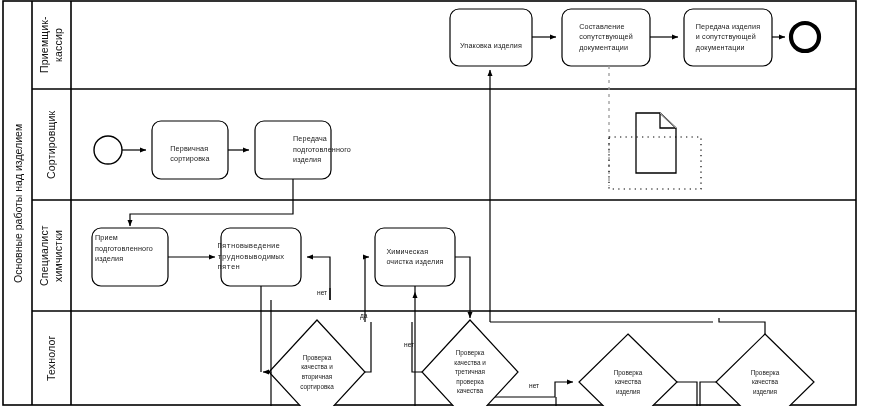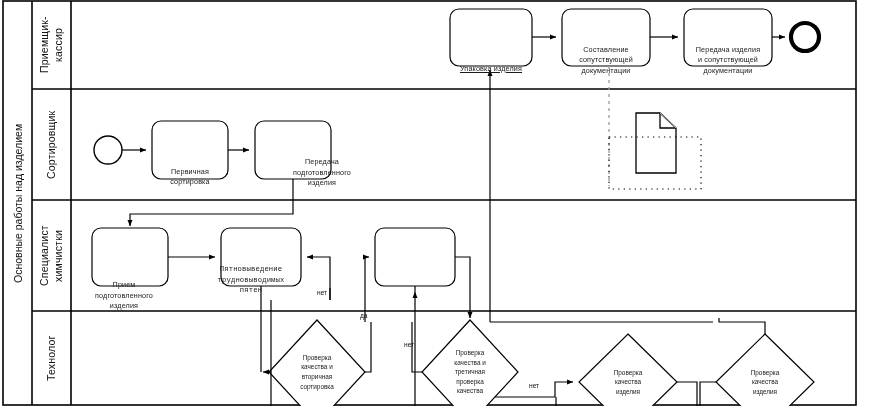--- a/index.html
+++ b/index.html
@@ -18,26 +18,25 @@
   .pool-label{
     position:absolute;
     display:flex;align-items:center;justify-content:center;
     writing-mode:vertical-rl;
     transform:rotate(180deg);
     font-size:10.5px;color:#111;text-align:center;
   }
   .node-text{
     position:absolute;
     display:flex;align-items:center;justify-content:center;
-    text-align:center;
+    text-align:left;
     font-size:7.2px;line-height:1.45;color:#1a1a1a;
     letter-spacing:.15px;
     pointer-events:none;
     white-space:pre-line;
-    margin-top:23px;
   }
   .gw-text{
     position:absolute;
     display:flex;align-items:center;justify-content:center;
     text-align:center;
     font-size:6.4px;line-height:1.5;color:#1a1a1a;
     pointer-events:none;
     white-space:pre-line;
   }
   .edge-label{
@@ -173,40 +172,42 @@
 
   <div class="pool-label" style="left:3px;top:1px;width:29px;height:404px;">Основные работы над изделием</div>
 
   <div class="lane-label" style="left:32px;top:1px;width:39px;height:88px;">Приемщик-
 кассир</div>
   <div class="lane-label" style="left:32px;top:89px;width:39px;height:111px;">Сортировщик</div>
   <div class="lane-label" style="left:32px;top:200px;width:39px;height:111px;">Специалист
 химчистки</div>
   <div class="lane-label" style="left:32px;top:311px;width:39px;height:94px;">Технолог</div>
 
-  <div class="node-text" style="left:450px;top:9px;width:82px;height:74px;text-decoration:underline;">Упаковка изделия</div>
+  <div class="node-text" style="left:450px;top:9px;width:82px;height:74px;">Упаковка изделия</div>
   <div class="node-text" style="left:562px;top:9px;width:88px;height:57px;">Составление
 сопутствующей
 документации</div>
   <div class="node-text" style="left:684px;top:9px;width:88px;height:57px;">Передача изделия
 и сопутствующей
 документации</div>
 
   <div class="node-text" style="left:152px;top:121px;width:76px;height:66px;">Первичная
 сортировка</div>
   <div class="node-text" style="left:255px;top:121px;width:76px;height:58px;padding-left:29px;">Передача
 подготовленного
 изделия</div>
 
-  <div class="node-text" style="left:92px;top:244px;width:64px;height:58px;">Прием
+  <div class="node-text" style="left:92px;top:220px;width:64px;height:58px;">Прием
 подготовленного
 изделия</div>
   <div class="node-text" style="left:221px;top:228px;width:60px;height:58px;font-family:Liberation Mono, monospace;">Пятновыведение
 трудновыводимых
 пятен</div>
+  <div class="node-text" style="left:375px;top:228px;width:80px;height:58px;">Химическая
+очистка изделия</div>
 
   <div class="gw-text" style="left:279px;top:344px;width:76px;height:56px;">Проверка
 качества и
 вторичная
 сортировка</div>
   <div class="gw-text" style="left:432px;top:338px;width:76px;height:68px;">Проверка
 качества и
 третичная
 проверка
 качества</div>

